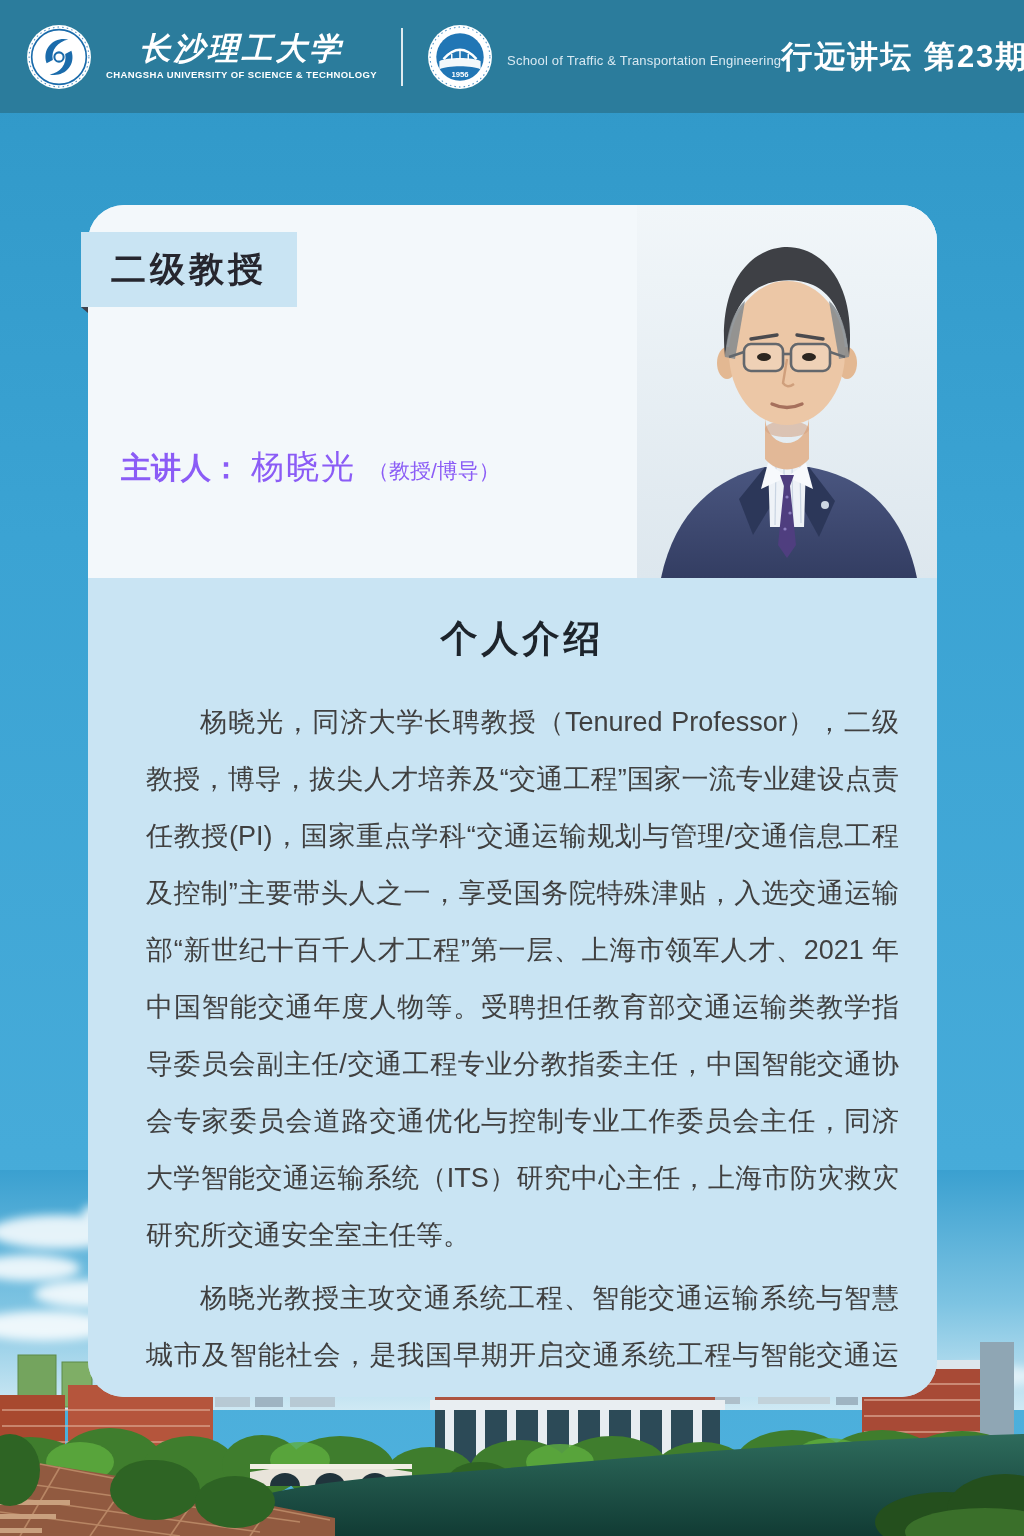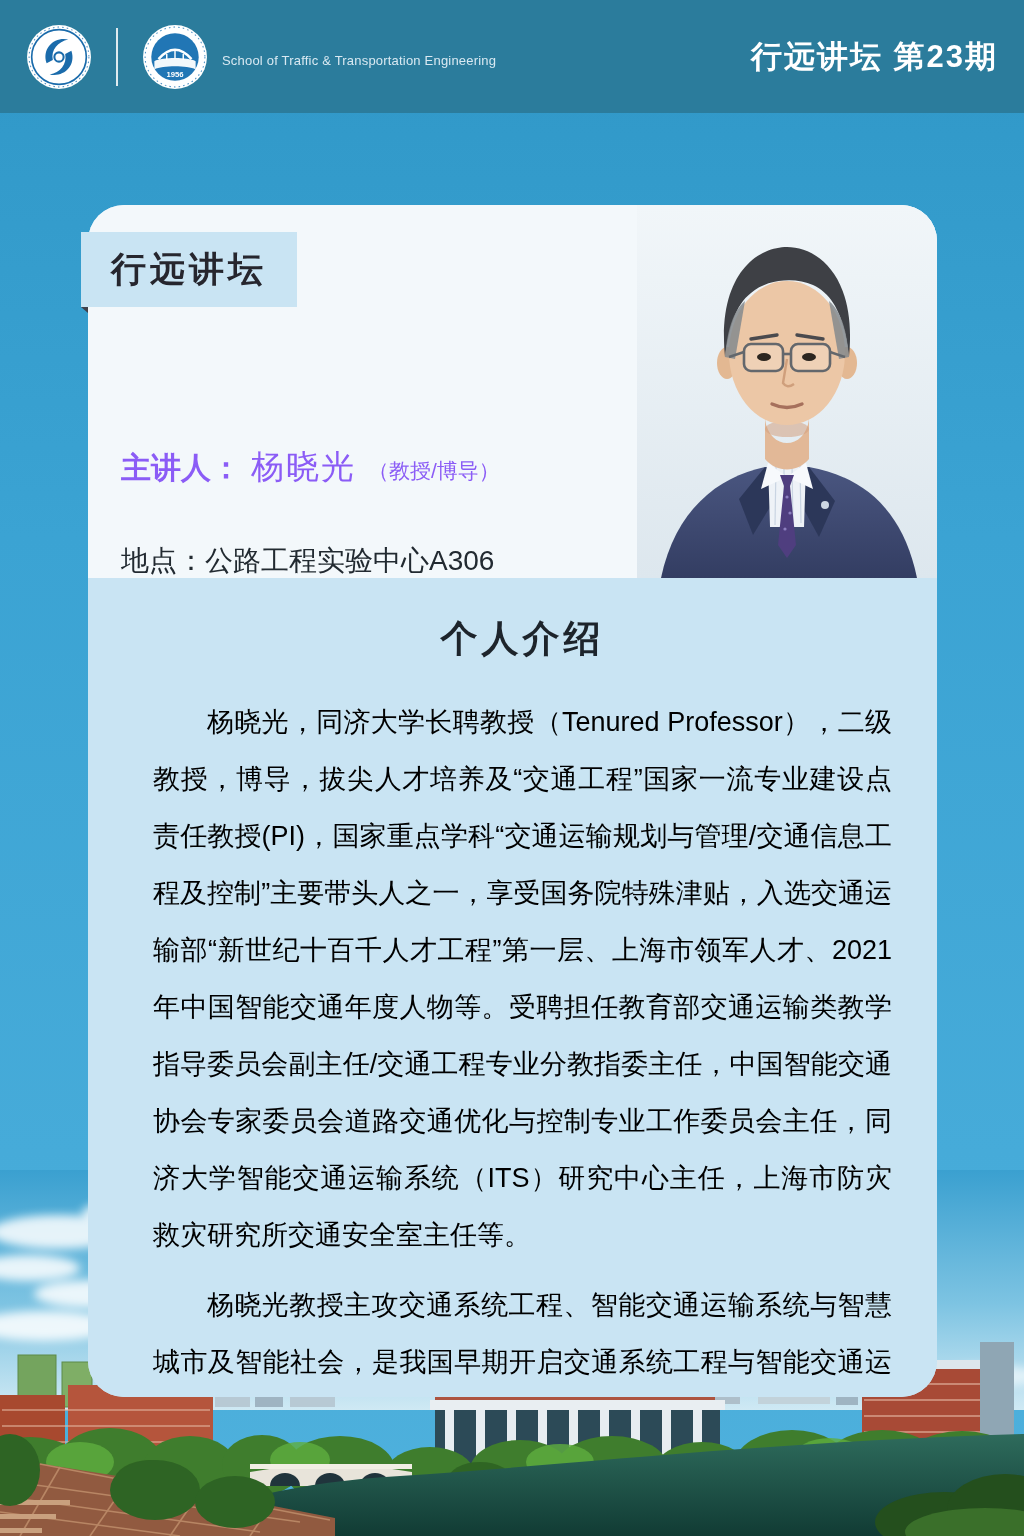--- a/index.html
+++ b/index.html
@@ -53,21 +53,21 @@
   .meta-venue{top:337px;}
   .card-bottom{
     position:relative;width:100%;height:920px;background:#c9e4f3;
     box-sizing:border-box;padding:36px 32px 0 52px;
   }
   .intro-heading{
     text-align:center;font-size:37px;font-weight:700;color:#1d242b;
     letter-spacing:4px;margin:0 0 30px 0;
   }
   .intro-p{
-    margin:13px;font-size:27px;line-height:57px;color:#000000;
+    margin:6px;font-size:27px;line-height:57px;color:#404040;
     text-align:justify;text-indent:2em;font-weight:400;
   }
   
   .topic-badge{
     position:absolute;left:81px;top:232px;z-index:4;
     background:#c9e4f3;color:#26262e;
     font-size:35px;font-weight:700;letter-spacing:4px;
     padding:14px 30px;white-space:nowrap;
   }
   .topic-badge::after{
@@ -81,20 +81,24 @@
 <div class="header">
   <div class="brand">
     <svg class="logo" viewBox="0 0 64 64">
       <circle cx="32" cy="32" r="31" fill="#ffffff"></circle>
       <circle cx="32" cy="32" r="26.5" fill="none" stroke="#1a6bab" stroke-width="1.6"></circle>
       <circle cx="32" cy="32" r="29" fill="none" stroke="#1a6bab" stroke-width="1" stroke-dasharray="1.5,3" opacity=".75"></circle>
       <path d="M20,38 C15,23 28,12 41,15 C31,17 24,25 26,35 Z" fill="#1a6bab"></path>
       <path d="M44,26 C49,41 36,52 23,49 C33,47 40,39 38,29 Z" fill="#1a6bab"></path>
       <circle cx="32" cy="32" r="4.5" fill="none" stroke="#1a6bab" stroke-width="2"></circle>
     </svg>
+    <div class="univ-text">
+      <div class="univ-zh">长沙理工大学</div>
+      <div class="univ-en">CHANGSHA UNIVERSITY OF SCIENCE &amp; TECHNOLOGY</div>
+    </div>
     <div class="brand-divider"></div>
     <svg class="logo" viewBox="0 0 64 64">
       <circle cx="32" cy="32" r="31" fill="#ffffff"></circle>
       <circle cx="32" cy="32" r="29" fill="none" stroke="#2176b5" stroke-width="1" stroke-dasharray="1.5,3" opacity=".8"></circle>
       <circle cx="32" cy="32" r="23" fill="#2176b5"></circle>
       <path d="M12,36 C20,32 44,32 52,36 L52,44 C44,40 20,40 12,44 Z" fill="#ffffff" opacity=".95"></path>
       <path d="M16,34 Q32,16 48,34" fill="none" stroke="#ffffff" stroke-width="2.4"></path>
       <line x1="24" y1="29" x2="24" y2="35" stroke="#ffffff" stroke-width="1.4"></line>
       <line x1="32" y1="25" x2="32" y2="34" stroke="#ffffff" stroke-width="1.4"></line>
       <line x1="40" y1="29" x2="40" y2="35" stroke="#ffffff" stroke-width="1.4"></line>
@@ -306,25 +310,22 @@
       <circle cx="188" cy="300" r="4" fill="#cdd6e2"></circle>
     </svg>
 
 
     <div class="speaker-row">
       <span class="speaker-label">主讲人：</span>
       <span class="speaker-name">杨晓光</span>
       <span class="speaker-note">（教授/博导）</span>
     </div>
 
-    <div class="meta-row meta-venue">
-      <span>地点：</span><span>公路工程实验中心A306</span>
-    </div>
   </div>
 
   <div class="card-bottom">
     <h2 class="intro-heading">个人介绍</h2>
     <p class="intro-p">杨晓光，同济大学长聘教授（Tenured Professor），二级教授，博导，拔尖人才培养及“交通工程”国家一流专业建设点责任教授(PI)，国家重点学科“交通运输规划与管理/交通信息工程及控制”主要带头人之一，享受国务院特殊津贴，入选交通运输部“新世纪十百千人才工程”第一层、上海市领军人才、2021 年中国智能交通年度人物等。受聘担任教育部交通运输类教学指导委员会副主任/交通工程专业分教指委主任，中国智能交通协会专家委员会道路交通优化与控制专业工作委员会主任，同济大学智能交通运输系统（ITS）研究中心主任，上海市防灾救灾研究所交通安全室主任等。</p>
     <p class="intro-p">杨晓光教授主攻交通系统工程、智能交通运输系统与智慧城市及智能社会，是我国早期开启交通系统工程与智能交通运输系统（ITS）两个领域的研究者及开拓者，主参与完成了国家重大成果/第一套“城市交通实时自适应控制系统”（752443 工程）；创立了“交通设计理论与方法体系”。主持国家自然科学基金研究计划 8 项、国家重大基础研究（973）计划、高新技术研究（863）计划和科技攻关与支撑计划课题 10 余项以及北京市、上海市、广州市等 100 余座城市交通综合改善研究计划等，获得省部级科技进步奖 10余项。</p>
   </div>
 </div>
 
-<div class="topic-badge">行远讲坛</div>
+<div class="topic-badge">二级教授</div>
 
 </body></html>

